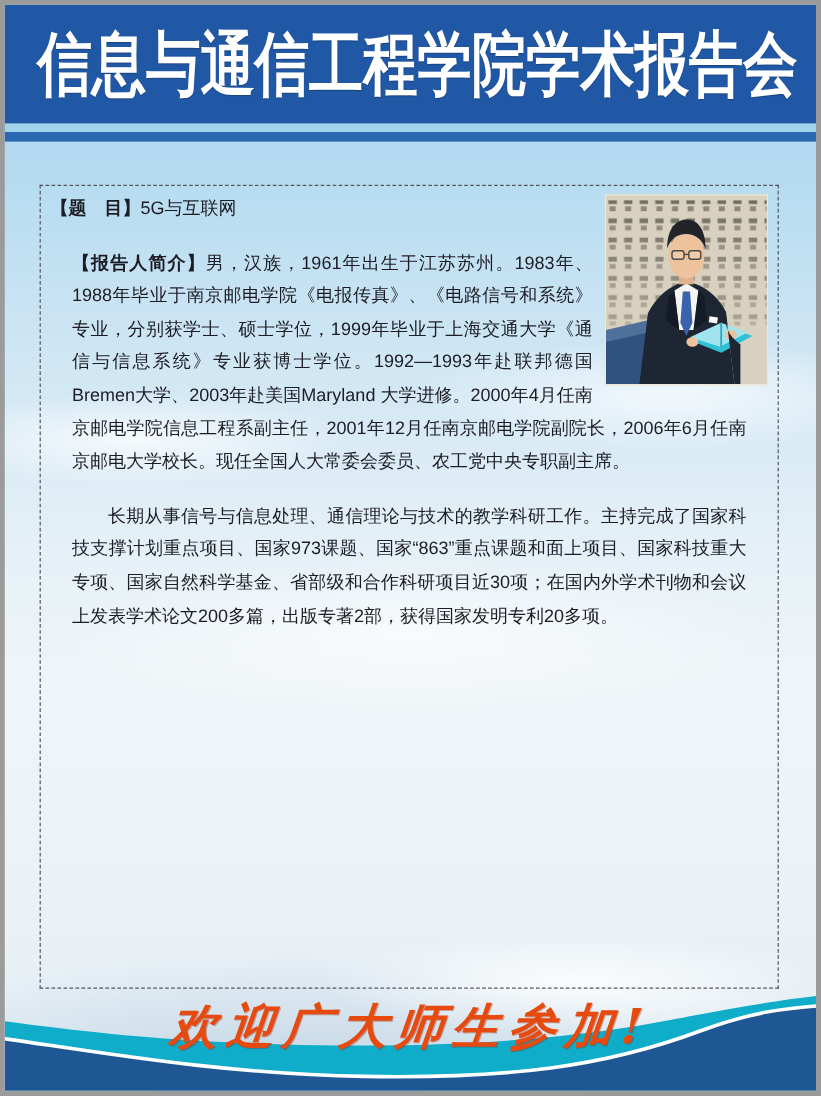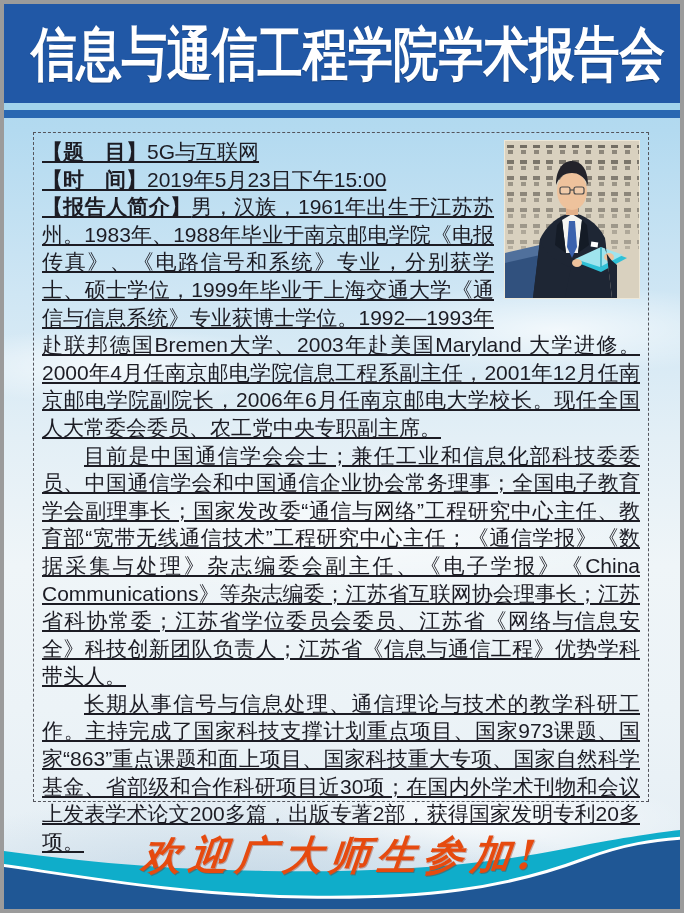--- a/index.html
+++ b/index.html
@@ -31,32 +31,31 @@
     color:#ffffff;font-weight:800;font-size:58px;line-height:1;
     letter-spacing:0px;white-space:nowrap;
     display:inline-block;transform:scaleX(0.78);transform-origin:center;
     text-shadow:0 1px 1px rgba(0,0,0,.25);
   }
   .stripe-light{height:7px;background:#a2d3ec;}
   .stripe-dark{height:8px;background:#2a68b2;}
 
   
   .content-box{
-    position:absolute;left:29px;top:128px;width:616px;height:670px;
+    position:absolute;left:29px;top:150px;width:616px;height:670px;
     border:1px dashed #54555c;
     padding:5px 8px 0 8px;box-sizing:border-box;
     color:#1c1c24;
-    font-size:21px;line-height:27.6px;
+    font-size:15px;line-height:27.6px;
     text-align:justify;
-    text-decoration:underline;
   }
   .content-box .b{font-weight:bold;}
   .meta-row{white-space:nowrap;}
   .meta-label{font-weight:bold;}
-  .bio p{margin:0;}
+  .bio p{margin:18px;}
   .bio p.indent{text-indent:2em;}
 
   
   .photo{
     float:right;width:134px;height:157px;
     margin:2px 0 6px 10px;
     border:1px solid #eee8d8;
     background:#d9d1bf;
   }
   .photo svg{display:block;}
@@ -136,27 +135,23 @@
         <ellipse cx="104" cy="116" rx="5" ry="4" fill="#eec29c"></ellipse>
 
         <path d="M28,157 L35,100 C40,112 52,122 66,126 L60,157 Z" fill="#1e2634"></path>
         <path d="M107,157 L100,99 C98,110 104,118 112,124 L112,157 Z" fill="#1e2634"></path>
       </svg>
     </div>
 
     <div class="meta-row">
       <span class="meta-label">【题　目】</span><span>5G与互联网</span>
     </div>
-    <div class="meta-row">
-      <span class="meta-label">【时　间】</span><span>2019年5月23日下午15:00</span>
-    </div>
 
     <div class="bio">
       <p><span class="b">【报告人简介】</span><span>男，汉族，1961年出生于江苏苏州。1983年、1988年毕业于南京邮电学院《电报传真》、《电路信号和系统》专业，分别获学士、硕士学位，1999年毕业于上海交通大学《通信与信息系统》专业获博士学位。1992—1993年赴联邦德国Bremen大学、2003年赴美国Maryland 大学进修。2000年4月任南京邮电学院信息工程系副主任，2001年12月任南京邮电学院副院长，2006年6月任南京邮电大学校长。现任全国人大常委会委员、农工党中央专职副主席。</span></p>
-      <p class="indent">目前是中国通信学会会士；兼任工业和信息化部科技委委员、中国通信学会和中国通信企业协会常务理事；全国电子教育学会副理事长；国家发改委“通信与网络”工程研究中心主任、教育部“宽带无线通信技术”工程研究中心主任；《通信学报》《数据采集与处理》杂志编委会副主任、《电子学报》《China Communications》等杂志编委；江苏省互联网协会理事长；江苏省科协常委；江苏省学位委员会委员、江苏省《网络与信息安全》科技创新团队负责人；江苏省《信息与通信工程》优势学科带头人。</p>
       <p class="indent">长期从事信号与信息处理、通信理论与技术的教学科研工作。主持完成了国家科技支撑计划重点项目、国家973课题、国家“863”重点课题和面上项目、国家科技重大专项、国家自然科学基金、省部级和合作科研项目近30项；在国内外学术刊物和会议上发表学术论文200多篇，出版专著2部，获得国家发明专利20多项。</p>
 
     </div>
   </div>
 
   <div class="slogan">欢迎广大师生参加!</div>
 
   <svg class="waves" viewBox="0 0 676 84" preserveAspectRatio="none">
 
     <path d="M0,26 C60,34 140,44 260,46 C380,48 480,40 560,24 C610,14 650,8 676,5 L676,84 L0,84 Z" fill="#0fadca"></path>

